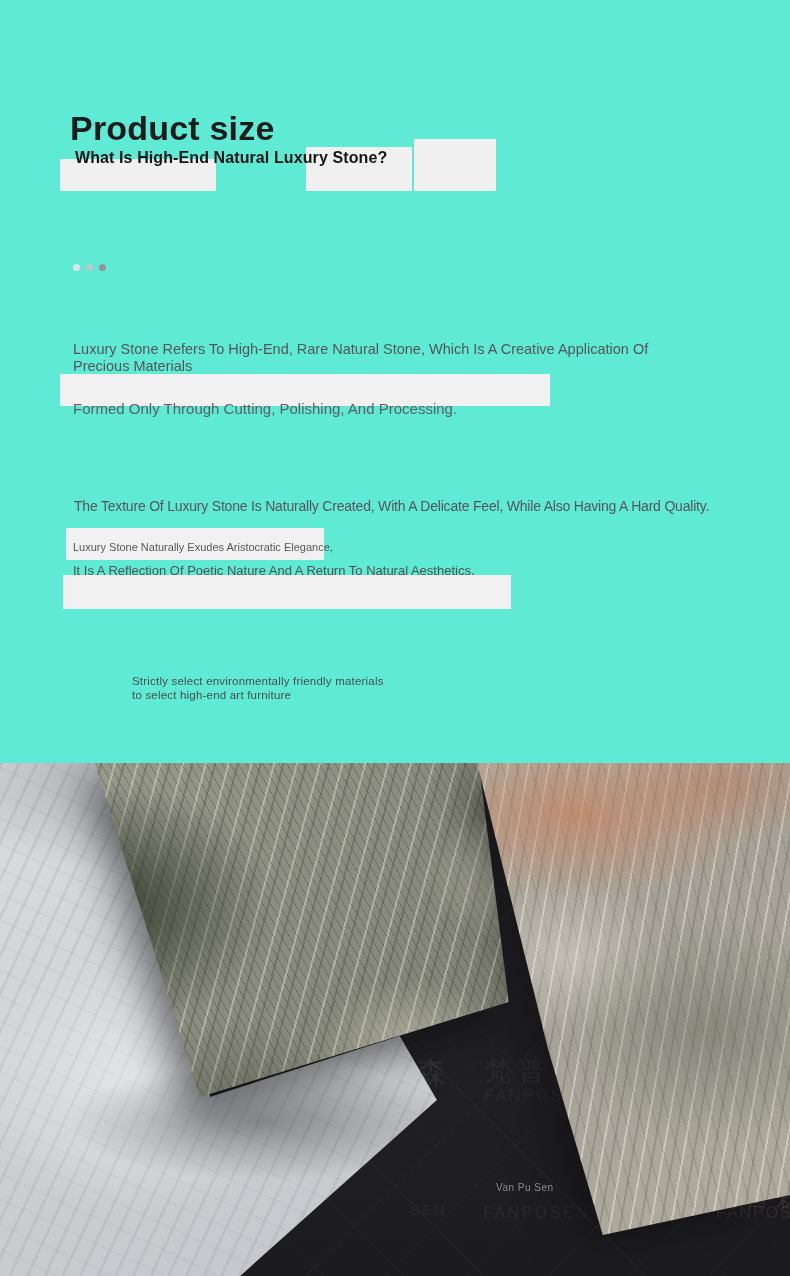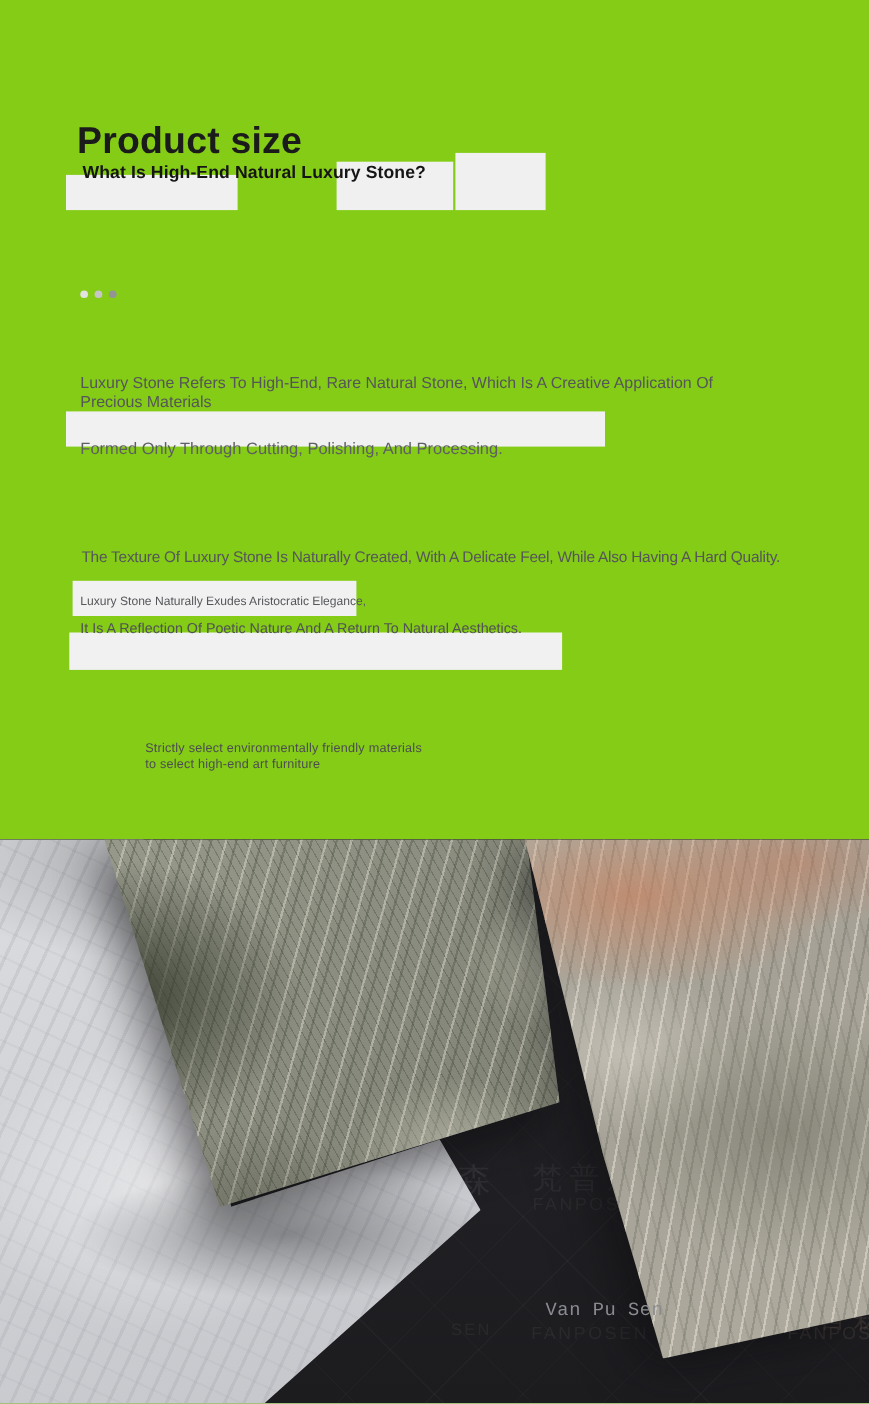--- a/index.html
+++ b/index.html
@@ -1,19 +1,19 @@
 <!DOCTYPE html>
 <html><head>
 <meta charset="utf-8">
 <style>
   html,body{margin:0;padding:0;background:#e9e9e9;}
   *{box-sizing:border-box;}
   .page{
     position:relative;width:790px;height:1276px;margin:0 auto;
-    background:#84cc16;overflow:hidden;
+    background:#5eead4;overflow:hidden;
     font-family:"Liberation Sans","DejaVu Sans",sans-serif;
   }
   
   .sk-box{position:absolute;background:#f0f0f1;}
   .sk1{left:60px;top:159px;width:156px;height:32px;}
   .sk2{left:306px;top:147px;width:106px;height:44px;}
   .sk3{left:414px;top:139px;width:82px;height:52px;}
   .hl1{left:60px;top:374px;width:490px;height:32px;background:#f1f1f2;}
   .hl2{left:66px;top:528px;width:258px;height:32px;background:#f1f1f2;}
   .hl3{left:63px;top:575px;width:448px;height:34px;background:#f1f1f2;}
@@ -51,21 +51,21 @@
       linear-gradient(180deg,#27272b 0%,#222226 45%,#1c1c1f 100%);
   }
   .wm{position:absolute;white-space:nowrap;font-family:"Liberation Sans","DejaVu Sans",sans-serif;}
   .wm-sen   {left:416px;top:290px;font-size:30px;color:rgba(255,255,255,.07);}
   .wm-cn1   {left:484px;top:290px;font-size:27px;letter-spacing:7px;color:rgba(255,255,255,.055);}
   .wm-fan1  {left:484px;top:324px;font-size:16px;letter-spacing:2.5px;color:rgba(255,255,255,.05);}
   .wm-sen2  {left:410px;top:438px;font-size:15px;letter-spacing:2px;color:rgba(255,255,255,.05);}
   .wm-fan2  {left:483px;top:441px;font-size:16px;letter-spacing:2.5px;color:rgba(255,255,255,.055);}
   .wm-cn2   {left:712px;top:416px;font-size:26px;letter-spacing:6px;color:rgba(215,165,140,.14);}
   .wm-fan3  {left:716px;top:441px;font-size:16px;letter-spacing:2px;color:rgba(225,185,160,.12);}
-  .brand-label{left:496px;top:419px;font-size:17px;letter-spacing:.5px;color:#8b8c90;font-family:Liberation Mono, monospace;}
+  .brand-label{left:496px;top:419px;font-size:10px;letter-spacing:.5px;color:#8b8c90;}
 
   .slab-wrap{position:absolute;inset:0;}
   .slab{position:absolute;inset:0;}
   .white-slab{
     clip-path:polygon(0% 0%,16.5% 0%,26.6% 65.1%,50.6% 53.2%,55.3% 65.7%,30.4% 100%,0% 100%);
     background:
       radial-gradient(ellipse 300px 90px at 33% 70%, rgba(25,27,30,.38), transparent 65%),
       radial-gradient(ellipse 420px 150px at 25% 2%, rgba(35,37,41,.30), transparent 70%),
       radial-gradient(ellipse 300px 220px at 18% 62%, rgba(255,255,255,.45), transparent 60%),
       repeating-linear-gradient(115deg, rgba(148,150,158,.20) 0 3px, transparent 3px 16px),

